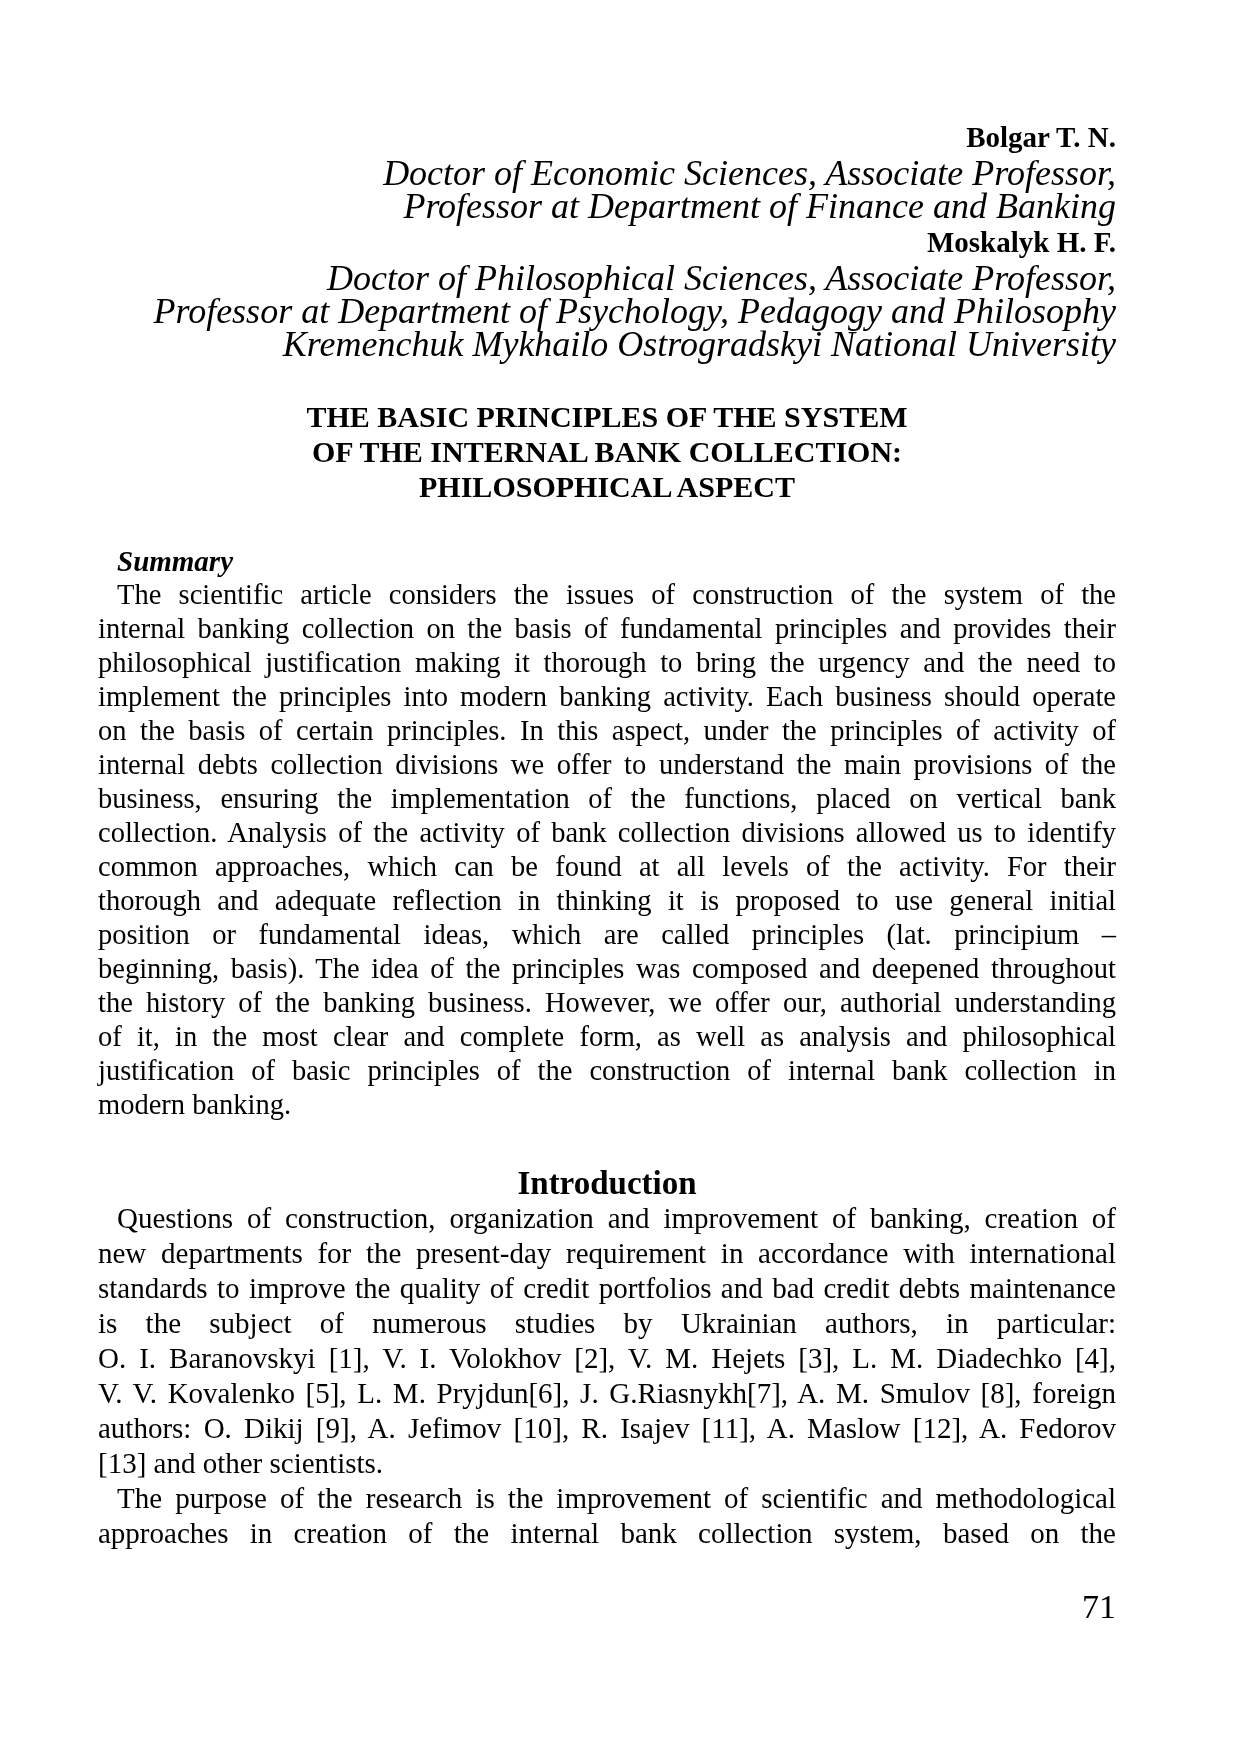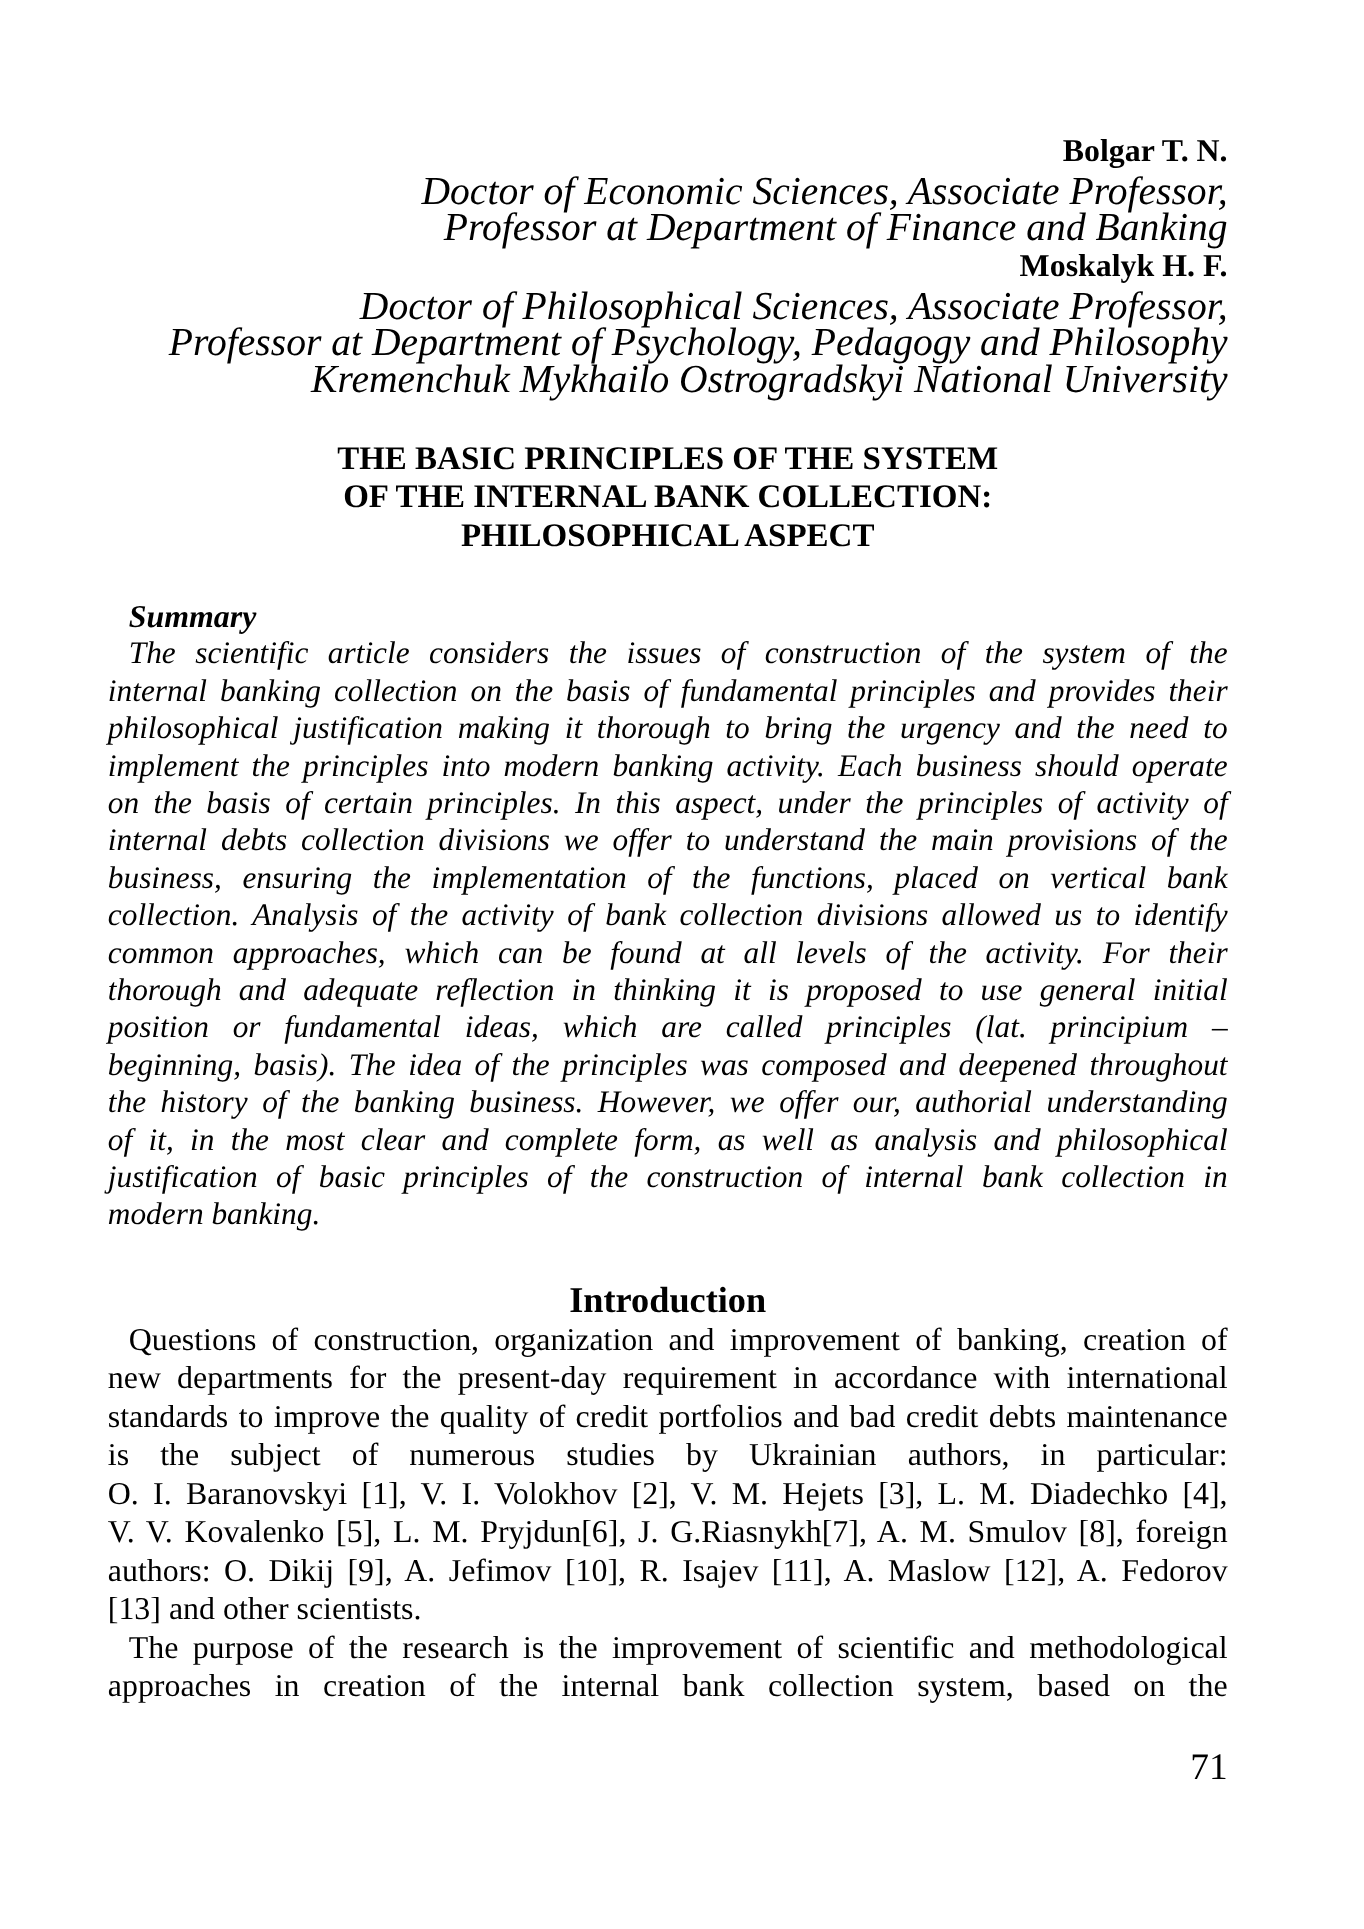--- a/index.html
+++ b/index.html
@@ -34,21 +34,21 @@
     font-style: italic;
     font-size: 29px;
     line-height: 34px;
     text-indent: 19px;
   }
   .ln {
     text-align: justify;
     text-align-last: justify;
     white-space: normal;
   }
-  .summary .ln { font-style: italic; font-size: 28.5px; line-height: 34px; }
+  .summary .ln { font-size: 28.5px; line-height: 34px; }
   .intro .ln   { font-size: 29px; line-height: 35px; }
   .ln.first  { text-indent: 19px; }
   .ln.lastln { text-align-last: left; }
   .intro-heading {
     margin-top: 44px;
     text-align: center;
     font-weight: bold;
     font-size: 33px;
     line-height: 35px;
   }

